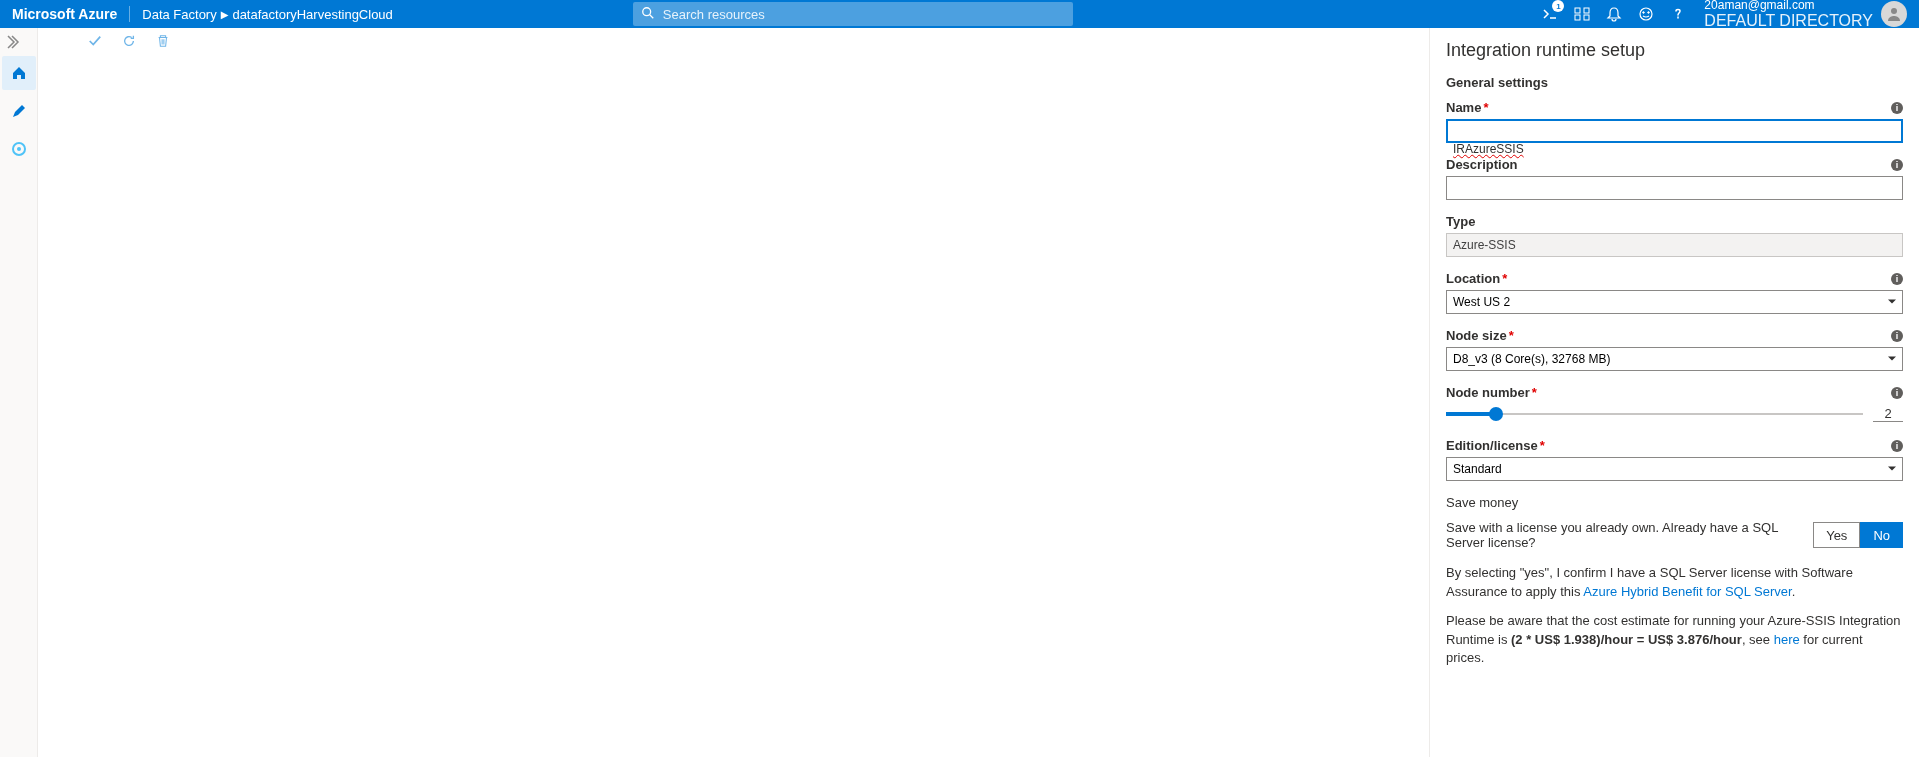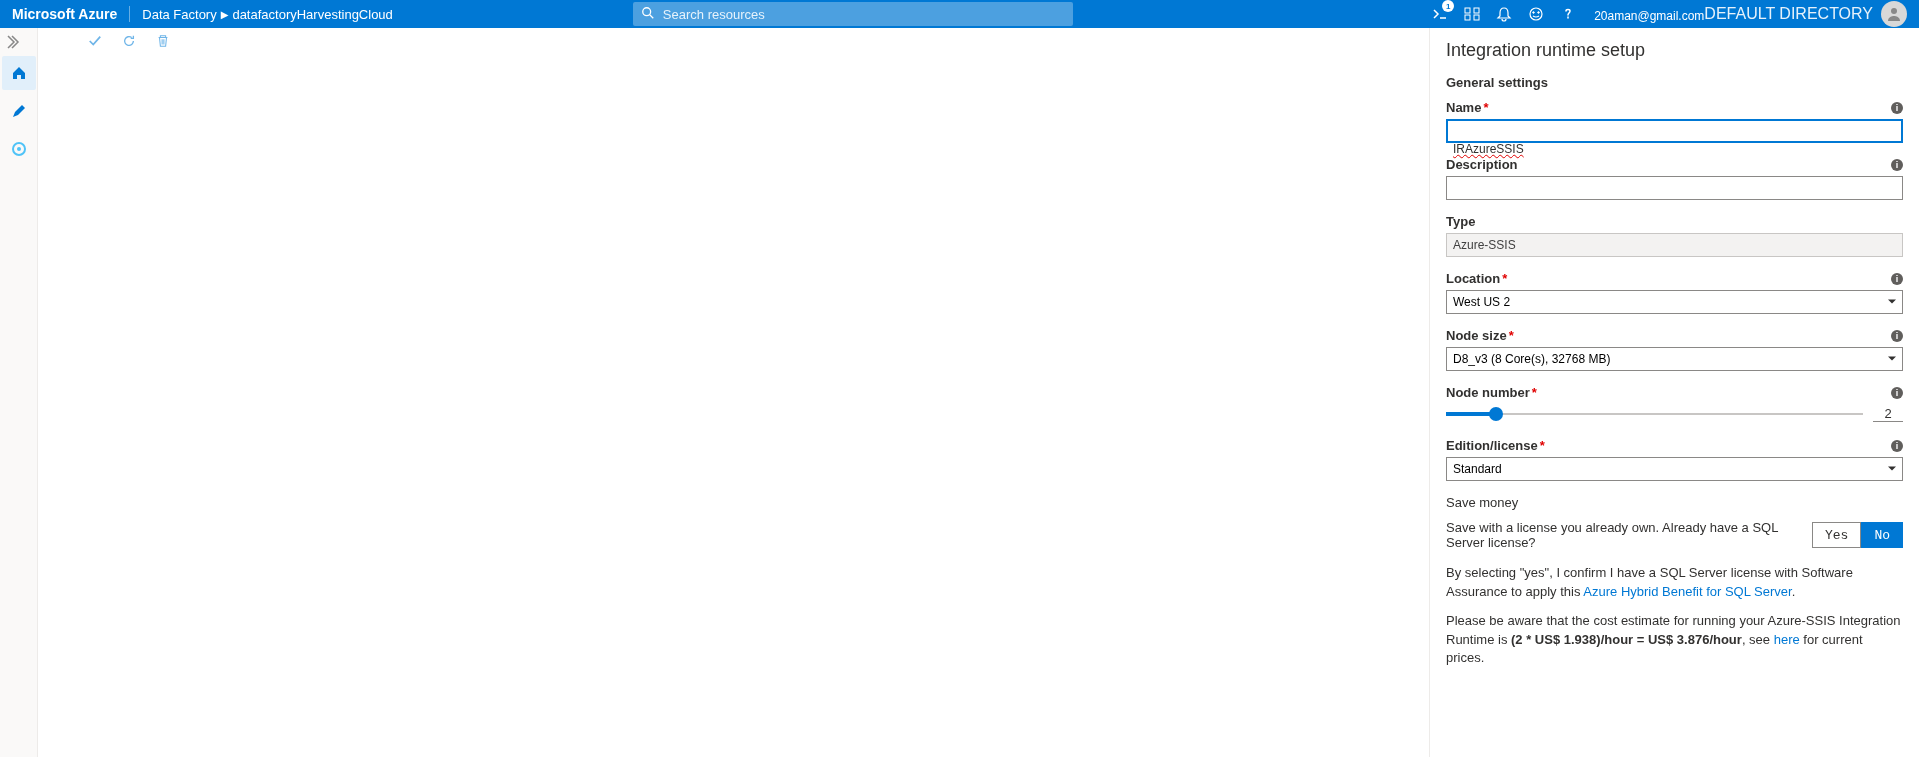--- a/index.html
+++ b/index.html
@@ -13,21 +13,21 @@
   .breadcrumb a { color: #fff; text-decoration: none; }
   .searchbox { margin-left: 240px; flex: 0 0 440px; height: 24px; background: #4ca0e0; border-radius: 2px; display: flex; align-items: center; padding: 0 8px; color: #fff; }
   .searchbox svg { width: 14px; height: 14px; margin-right: 8px; fill: #fff; }
   .searchbox input { background: transparent; border: none; outline: none; color: #fff; font-size: 13px; width: 100%; }
   .searchbox input::placeholder { color: #e6f2fb; }
   .topbar-spacer { flex: 1; }
   .topbar-icons { display: flex; align-items: center; gap: 12px; }
   .topbar-icon { position: relative; width: 20px; height: 20px; display: flex; align-items: center; justify-content: center; cursor: pointer; }
   .topbar-icon svg { width: 16px; height: 16px; fill: #fff; stroke: #fff; }
   .badge { position: absolute; top: -4px; right: -4px; background: #fff; color: #0078d4; border-radius: 50%; width: 12px; height: 12px; font-size: 8px; display: flex; align-items: center; justify-content: center; font-weight: 600; }
-  .user-block { display: flex; flex-direction: row; align-items: flex-end; margin-left: 16px; line-height: 1.1; }
+  .user-block { display: flex; flex-direction: column; margin-left: 16px; line-height: 1.1; }
   .user-email { font-size: 12px; }
   .user-dir { font-size: 16px; opacity: 0.9; }
   .avatar { width: 26px; height: 26px; border-radius: 50%; background: #d8d8d8; margin-left: 8px; display: flex; align-items: center; justify-content: center; }
   .avatar svg { width: 16px; height: 16px; fill: #888; }
 
   
   .main { display: flex; height: calc(100vh - 32px); }
   .leftnav { width: 38px; background: #faf9f8; border-right: 1px solid #edebe9; display: flex; flex-direction: column; align-items: center; padding-top: 4px; }
   .leftnav .expand { width: 100%; height: 20px; display: flex; align-items: center; justify-content: flex-start; padding-left: 4px; cursor: pointer; }
   .leftnav .navitem { width: 34px; height: 34px; display: flex; align-items: center; justify-content: center; cursor: pointer; border-radius: 2px; margin-top: 4px; }
@@ -57,21 +57,21 @@
   .slider-row { display: flex; align-items: center; gap: 10px; }
   .slider { flex: 1; position: relative; height: 20px; }
   .slider-track { position: absolute; top: 50%; left: 0; right: 0; height: 2px; background: #c8c6c4; transform: translateY(-50%); }
   .slider-fill { position: absolute; top: 50%; left: 0; height: 4px; background: #0078d4; transform: translateY(-50%); }
   .slider-thumb { position: absolute; top: 50%; width: 14px; height: 14px; background: #0078d4; border-radius: 50%; transform: translate(-50%, -50%); }
   .slider-value { width: 30px; border-bottom: 1px solid #8a8886; text-align: center; font-size: 13px; }
 
   .save-money-title { font-size: 13px; margin-bottom: 10px; }
   .save-row { display: flex; align-items: center; justify-content: space-between; margin-bottom: 14px; }
   .save-text { font-size: 13px; flex: 1; padding-right: 10px; }
-  .yesno { display: flex; font-family: Liberation Mono, monospace; }
+  .yesno { display: flex; }
   .yesno .btn { height: 26px; padding: 0 12px; font-size: 13px; border: 1px solid #8a8886; background: #fff; cursor: pointer; display: flex; align-items: center; }
   .yesno .btn.active { background: #0078d4; color: #fff; border-color: #0078d4; }
   .para { font-size: 13px; line-height: 1.45; margin-bottom: 10px; }
   .para a { color: #0078d4; text-decoration: none; }
   .para b { font-weight: 600; }
 </style>
 </head>
 <body>
 
 <div class="topbar">

